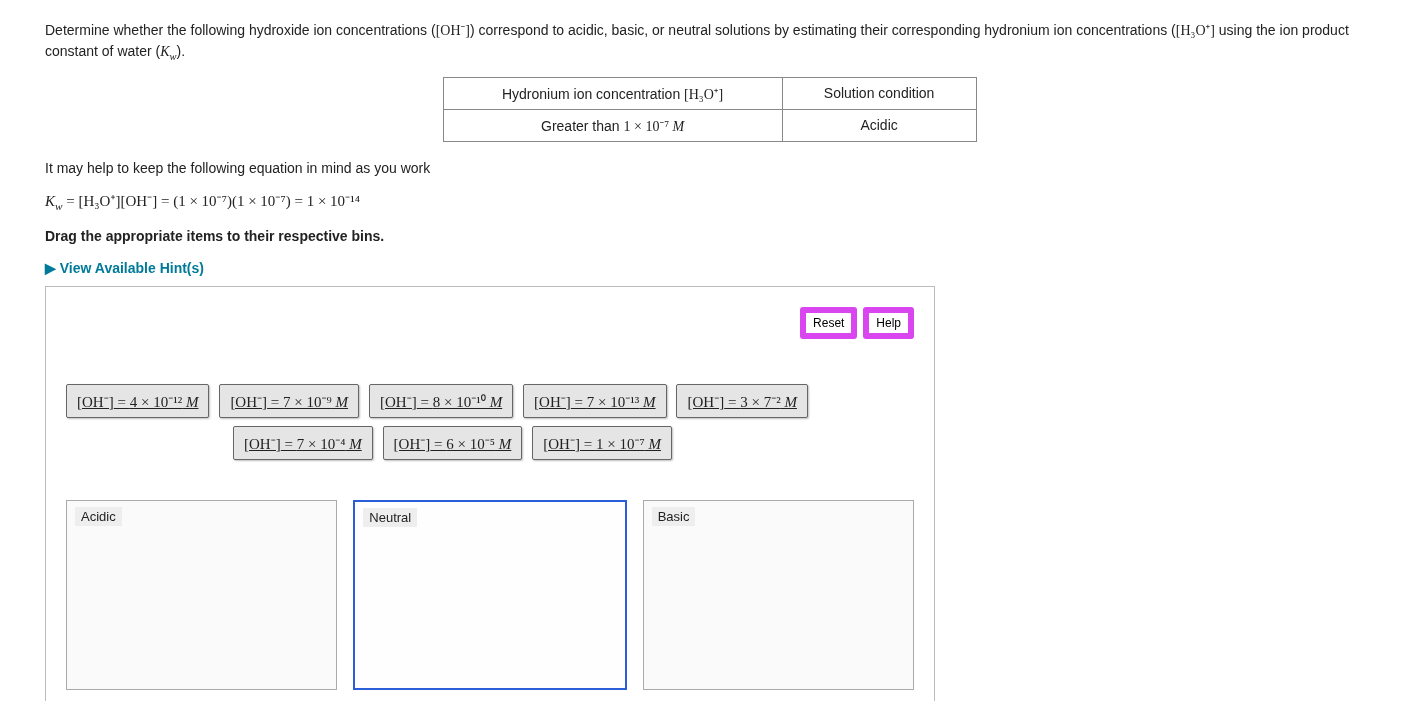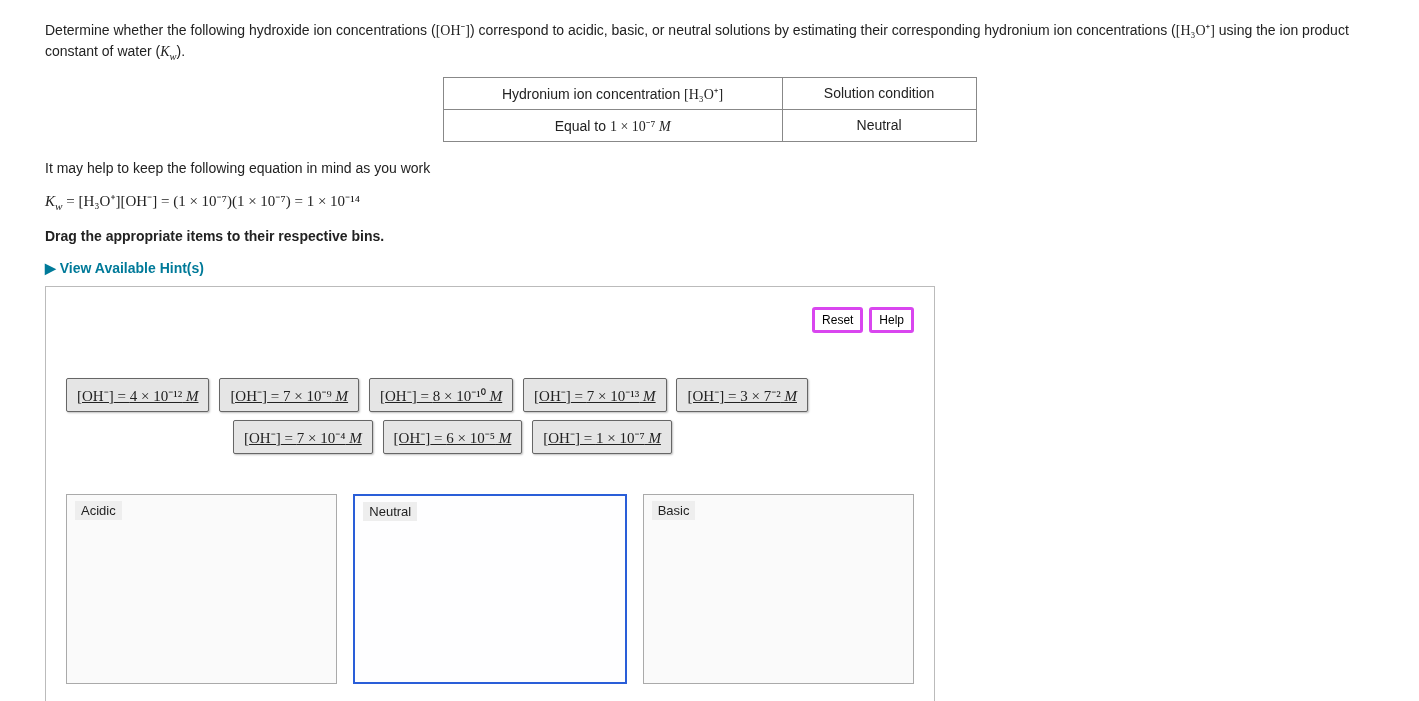--- a/index.html
+++ b/index.html
@@ -34,21 +34,21 @@
   .hints .tri { display:inline-block; margin-right:4px; }
   .work-area {
     border: 1px solid #bbb;
     padding: 20px;
     position: relative;
     min-height: 400px;
     width: 890px;
   }
   .btn-row { text-align: right; margin-bottom: 45px; }
   .btn {
-    border: 3px solid #d946ef;
+    border: 6px solid #d946ef;
     border-radius: 3px;
     background: #fff;
     padding: 3px 7px;
     font-size: 12px;
     cursor: pointer;
     margin-left: 2px;
   }
   .items { margin-bottom: 40px; }
   .item-row { margin-bottom: 8px; }
   .drag-item {
@@ -91,22 +91,22 @@
 
 <table class="ref">
   <tbody>
       <tr>
     <th>
       <span>Hydronium ion concentration </span><span class="math">[H₃O⁺]</span>
     </th>
     <th>Solution condition</th>
   </tr>
   <tr>
-    <td><span>Equal to </span><span class="math">1 × 10⁻⁷</span><span class="math-i"> M</span></td>
-    <td>Neutral</td>
+    <td><span>Greater than </span><span class="math">1 × 10⁻⁷</span><span class="math-i"> M</span></td>
+    <td>Acidic</td>
   </tr>
 </tbody>
   </table>
 
 <div>It may help to keep the following equation in mind as you work</div>
 
 <div class="eq-center math">
   <span class="math-i"><span>K</span><sub>w</sub></span>
   <span> = </span>
   <span>[H₃O⁺][OH⁻]</span>

